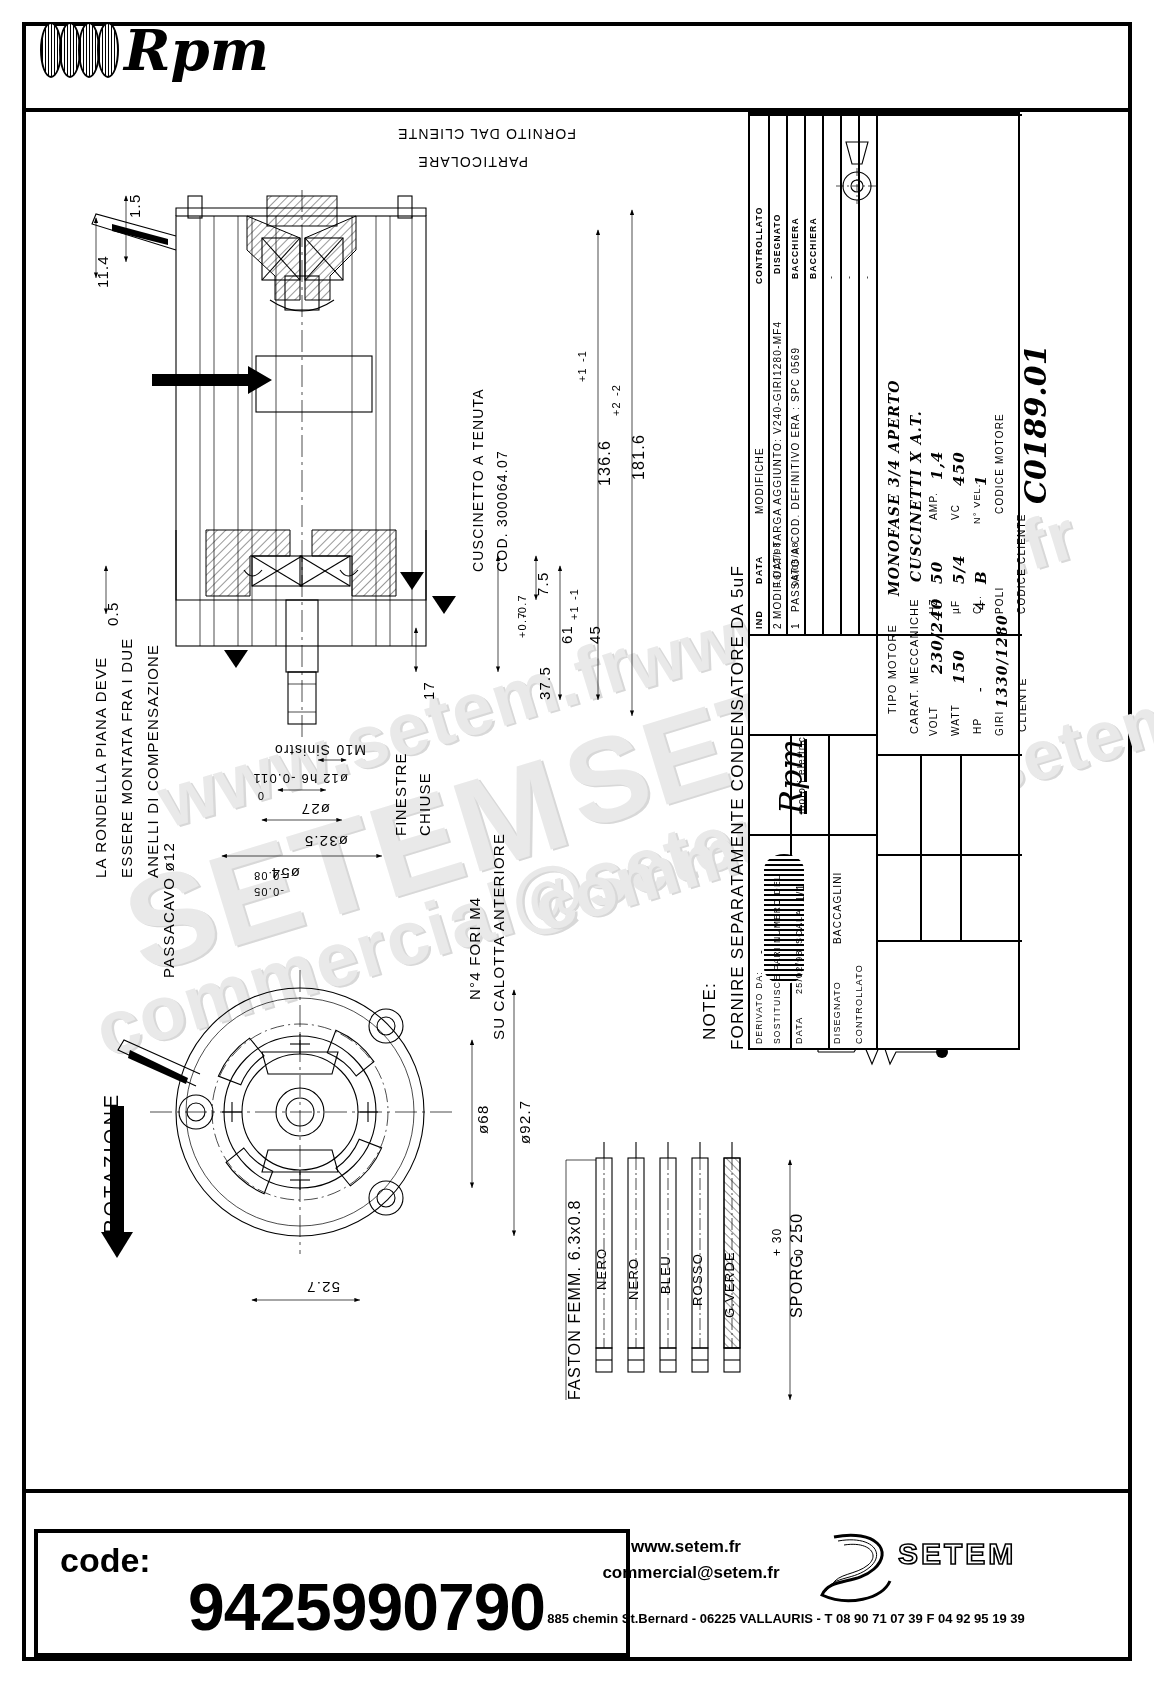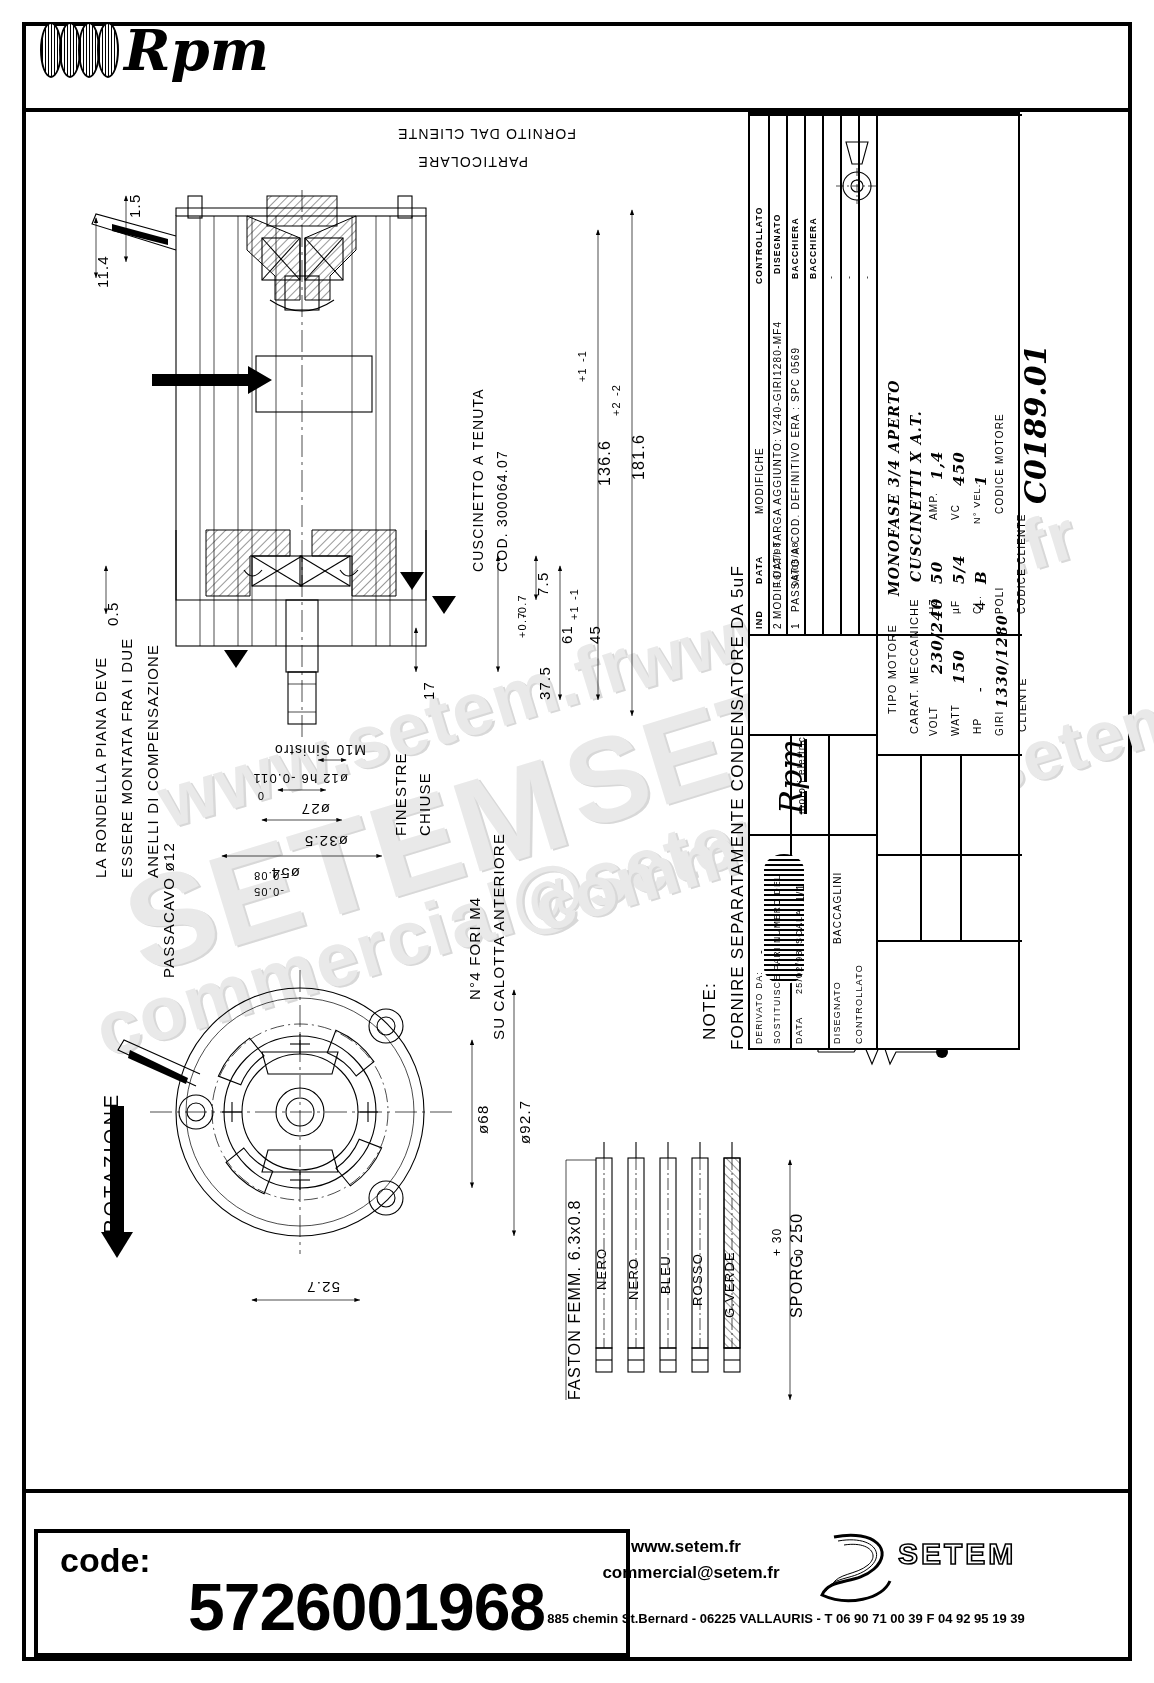--- a/index.html
+++ b/index.html
@@ -492,25 +492,25 @@
     <div class="r90 tx" style="left:266px;top:618px;font-size:11px;">CLIENTE</div>
     <div class="r90 tx" style="left:266px;top:500px;font-size:10px;">CODICE CLIENTE</div>
     <div class="r90 tx" style="left:244px;top:400px;font-size:10px;">CODICE MOTORE</div>
     <div class="r90" style="left:268px;top:390px;font-size:30px;font-style:italic;font-weight:bold;
                 font-family:'DejaVu Serif',serif;">C0189.01</div>
   </div>
 
   <div id="footer">
     <div id="codebox">
       <span class="lbl">code:</span>
-      <span class="num">5726001968</span>
+      <span class="num">9425990790</span>
     </div>
     <div class="setem-txt" style="left:540px;top:44px;width:240px;font-size:17px;">www.setem.fr</div>
     <div class="setem-txt" style="left:520px;top:70px;width:290px;font-size:17px;">commercial@setem.fr</div>
-    <div class="setem-txt" style="left:440px;top:118px;width:640px;font-size:13px;">885 chemin St.Bernard  -   06225 VALLAURIS  -  T 06 90 71 00 39   F 04 92 95 19 39</div>
+    <div class="setem-txt" style="left:440px;top:118px;width:640px;font-size:13px;">885 chemin St.Bernard  -   06225 VALLAURIS  -  T 08 90 71 07 39   F 04 92 95 19 39</div>
 
     <svg width="320" height="90" style="position:absolute;left:790px;top:32px;">
       <path d="M18 12 C60 4 78 26 58 44 C40 60 14 52 6 70 C32 82 66 74 74 56" fill="none" stroke="#000" stroke-width="3"></path>
       <path d="M22 16 C56 10 70 28 54 42 C38 56 18 50 10 66" fill="none" stroke="#000" stroke-width="1"></path>
       <path d="M28 20 C54 16 64 30 52 40 C40 50 22 48 16 60" fill="none" stroke="#000" stroke-width="1"></path>
     </svg>
     <div style="position:absolute;left:872px;top:44px;font-size:30px;font-weight:bold;
                 letter-spacing:3px;color:#fff;-webkit-text-stroke:1.6px #000;">SETEM</div>
   </div>
 

